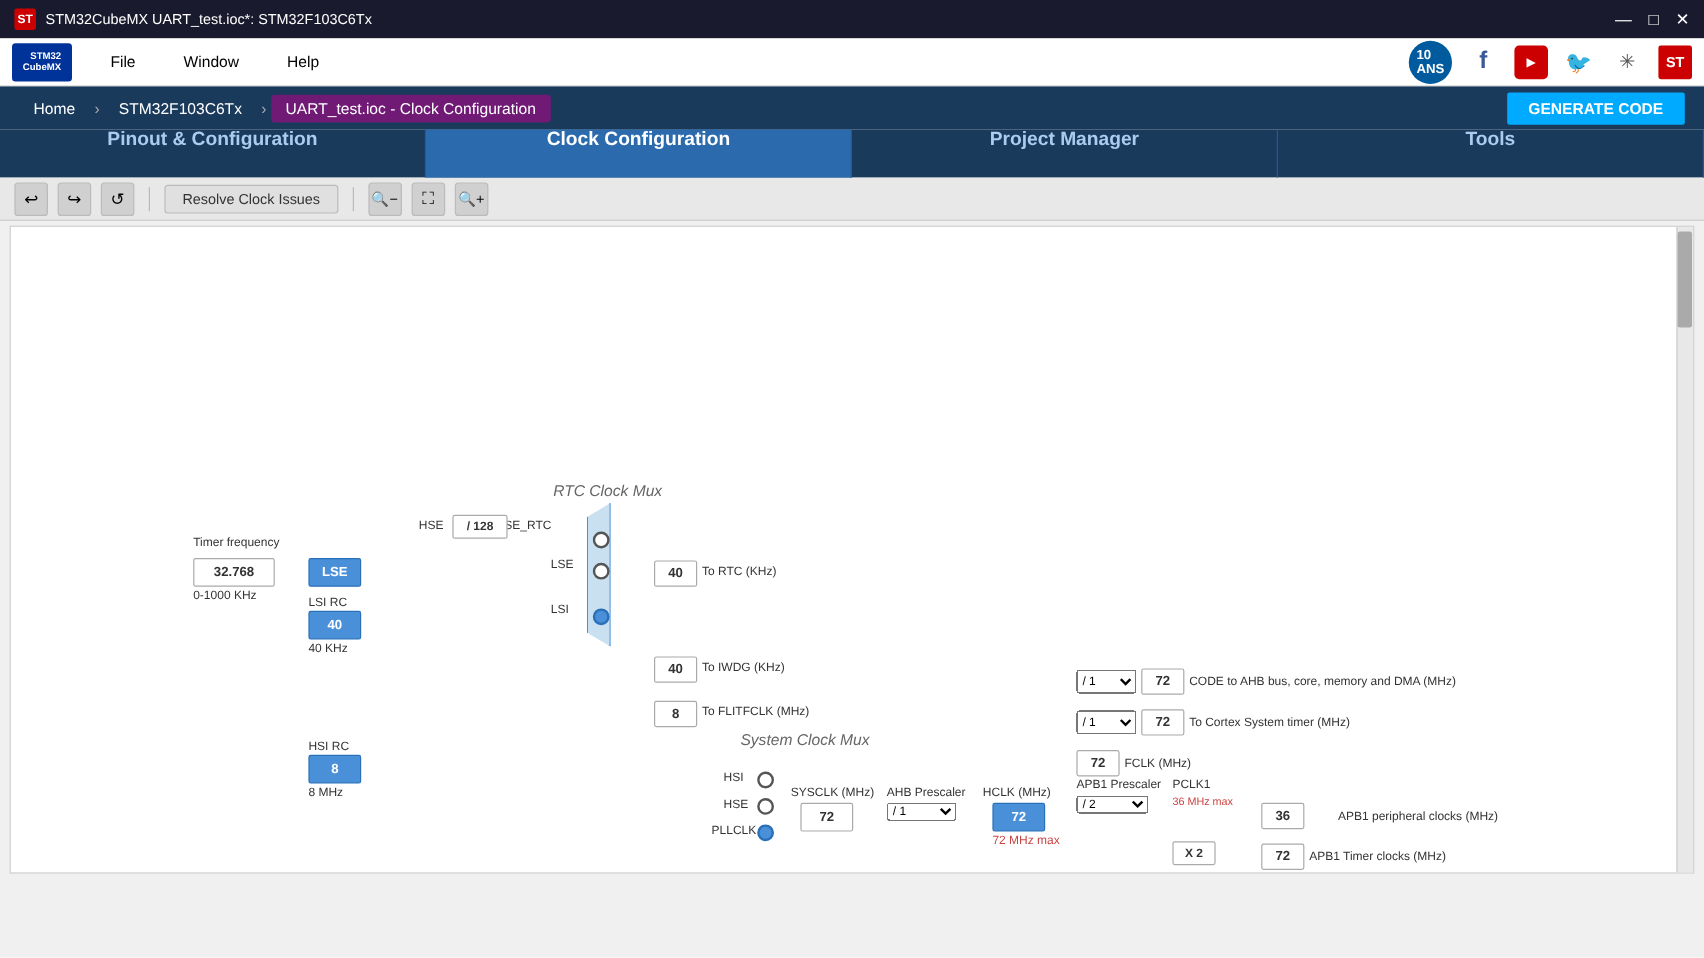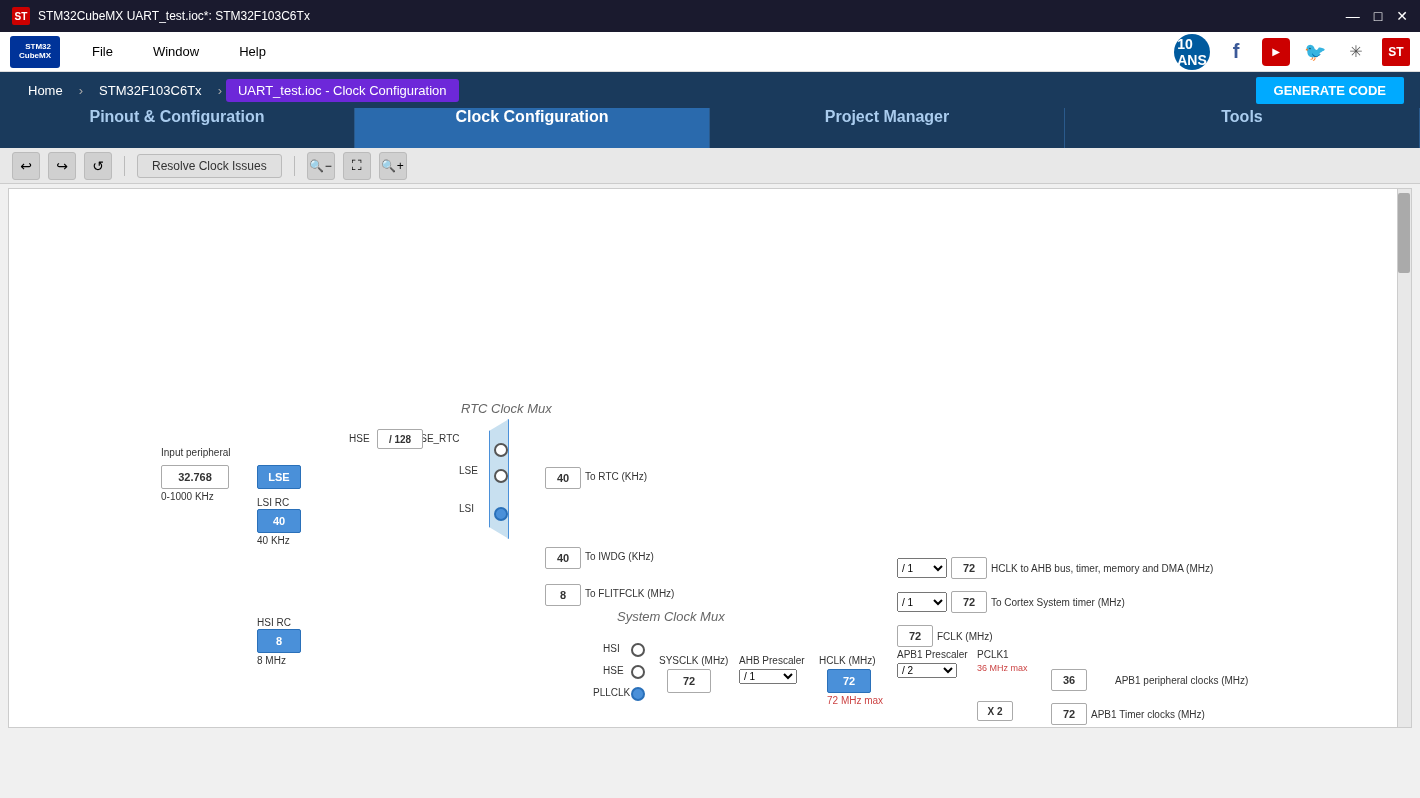--- a/index.html
+++ b/index.html
@@ -41,21 +41,21 @@
       background: #1a3a5c;
       color: white;
       height: 36px;
       display: flex;
       align-items: center;
       justify-content: space-between;
       padding: 0 16px;
     }
     #breadcrumb .crumbs { display: flex; align-items: center; gap: 4px; font-size: 13px; }
     #breadcrumb .crumb { padding: 4px 12px; cursor: pointer; }
-    #breadcrumb .crumb.active { background: #6d28d9; border-radius: 3px; }
+    #breadcrumb .crumb.active { background: #701a75; border-radius: 3px; }
     #breadcrumb .crumb-sep { color: #aaa; }
     #breadcrumb .gen-btn {
       background: #00aaff;
       color: white;
       border: none;
       padding: 6px 18px;
       font-size: 13px;
       font-weight: bold;
       cursor: pointer;
       border-radius: 2px;
@@ -192,21 +192,21 @@
     <div class="logo">
       <div>STM32<br>CubeMX</div>
     </div>
     <div class="menu-items">
       <span class="menu-item">File</span>
       <span class="menu-item">Window</span>
       <span class="menu-item">Help</span>
     </div>
   </div>
   <div class="menu-right">
-    <div class="icon-btn" style="width:36px;height:36px;border-radius:50%;background:#005a9e;color:white;font-size:14px;font-weight:bold;display:flex;align-items:center;justify-content:center;">10<br>ANS</div>
+    <div class="icon-btn" style="width:36px;height:36px;border-radius:50%;background:#005a9e;color:white;font-size:11px;font-weight:bold;display:flex;align-items:center;justify-content:center;">10<br>ANS</div>
     <div class="icon-btn" style="color:#3b5998;font-size:20px;font-weight:bold;">f</div>
     <div class="icon-btn" style="background:#cc0000;color:white;border-radius:4px;font-size:10px;padding:2px 4px;">▶</div>
     <div class="icon-btn" style="color:#1da1f2;font-size:18px;">🐦</div>
     <div class="icon-btn" style="color:#555;font-size:16px;">✳</div>
     <div class="icon-btn" style="background:#cc0000;color:white;padding:2px 5px;border-radius:2px;font-size:12px;font-weight:bold;">ST</div>
   </div>
 </div>
 
 <div id="breadcrumb">
   <div class="crumbs">
@@ -241,21 +241,21 @@
   <div class="tb-sep"></div>
   <button class="resolve-btn">Resolve Clock Issues</button>
   <div class="tb-sep"></div>
   <div class="tb-btn" style="font-size:12px;">🔍−</div>
   <div class="tb-btn">⛶</div>
   <div class="tb-btn" style="font-size:12px;">🔍+</div>
 </div>
 
 <div id="main-canvas" style="position:relative; background:white; margin:4px 8px; border:1px solid #ccc; height:540px; overflow:hidden;">
 
-  <div class="clk-label" style="left:152px; top:258px;">Input peripheral</div>
+  <div class="clk-label" style="left:152px; top:258px;">Timer frequency</div>
   <div class="clk-box white-box" style="left:152px; top:276px; width:68px; height:24px;">32.768</div>
   <div class="clk-label" style="left:152px; top:302px;">0-1000 KHz</div>
 
   <div class="clk-box" style="left:248px; top:276px; width:44px; height:24px;">LSE</div>
 
   <div class="clk-label" style="left:248px; top:308px;">LSI RC</div>
   <div class="clk-box" style="left:248px; top:320px; width:44px; height:24px;">40</div>
   <div class="clk-label" style="left:248px; top:346px;">40 KHz</div>
 
   <div class="clk-label" style="left:248px; top:428px;">HSI RC</div>
@@ -316,21 +316,21 @@
   </select>
 
   <div class="clk-label" style="left:968px; top:460px;">PCLK1</div>
   <div class="clk-label" style="left:968px; top:474px; color:#cc4444; font-size:9px;">36 MHz max</div>
 
   <div class="clk-box white-box" style="left:968px; top:512px; width:36px; height:20px; font-size:10px;">X 2</div>
 
   <div style="position:absolute; left:888px; top:368px; display:flex; align-items:center; gap:4px;">
     <select style="font-size:10px; height:20px; width:50px;"><option>/ 1</option></select>
     <div class="clk-box white-box" style="position:relative; width:36px; height:22px;">72</div>
-    <span style="font-size:10px; color:#333;">HCLK to AHB bus, timer, memory and DMA (MHz)</span>
+    <span style="font-size:10px; color:#333;">CODE to AHB bus, core, memory and DMA (MHz)</span>
   </div>
 
   <div style="position:absolute; left:888px; top:402px; display:flex; align-items:center; gap:4px;">
     <select style="font-size:10px; height:20px; width:50px;"><option>/ 1</option></select>
     <div class="clk-box white-box" style="position:relative; width:36px; height:22px;">72</div>
     <span style="font-size:10px; color:#333;">To Cortex System timer (MHz)</span>
   </div>
 
   <div style="position:absolute; left:888px; top:436px; display:flex; align-items:center; gap:4px;">
     <div class="clk-box white-box" style="position:relative; width:36px; height:22px;">72</div>

